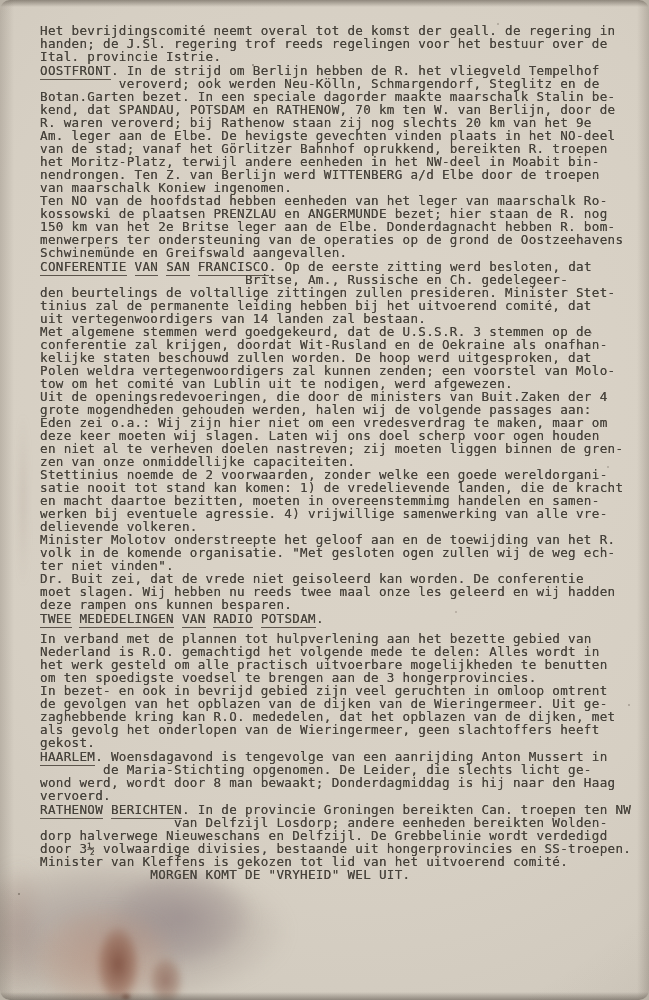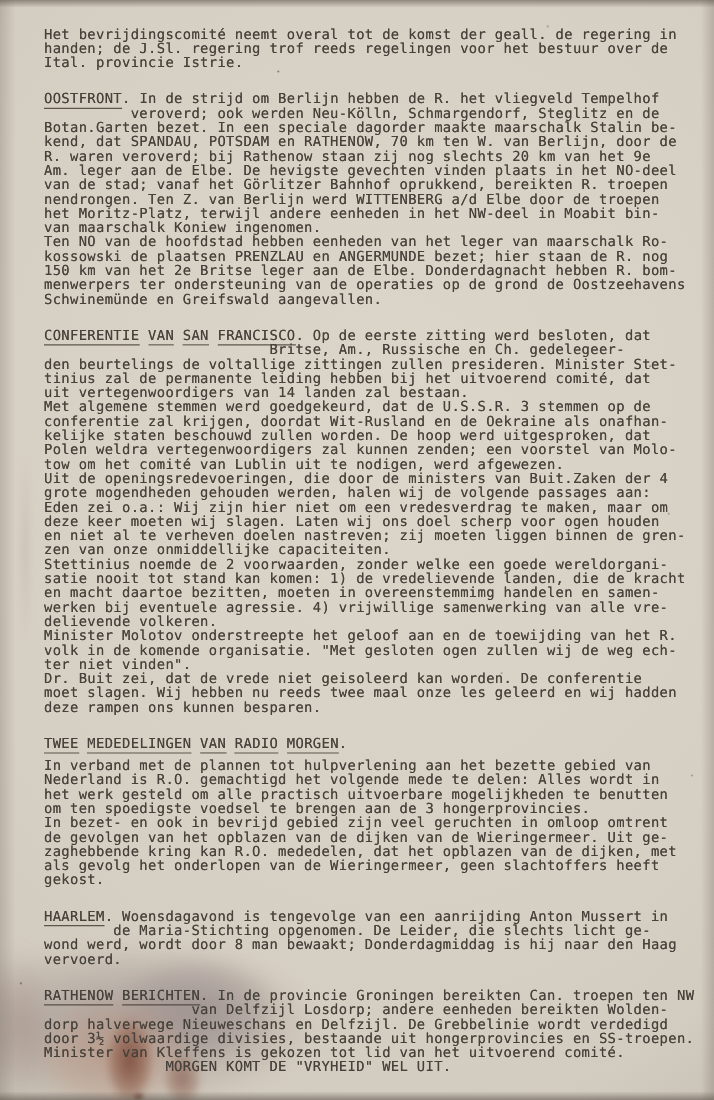--- a/index.html
+++ b/index.html
@@ -6,20 +6,21 @@
   html, body { margin: 0; padding: 0; }
   body {
     width: 649px; height: 1000px; overflow: hidden;
     background: #b9b2a6;
     font-family: "DejaVu Sans Mono", "Liberation Mono", monospace;
   }
   .page {
     position: relative; width: 649px; height: 1000px; overflow: hidden;
     background: radial-gradient(135% 105% at 55% 40%,
       #dcd5c9 0%, #d6cfc3 45%, #cfc8bc 70%, #c1baae 88%, #a9a295 100%);
+    border-radius: 10px;
   }
   .edge { position: absolute; pointer-events: none; }
   .edge-top { left:0; top:0; width:100%; height:7px;
     background: linear-gradient(180deg, rgba(72,64,54,.5), rgba(72,64,54,0)); }
   .edge-bottom { left:0; bottom:0; width:100%; height:8px;
     background: linear-gradient(0deg, rgba(60,52,45,.45), rgba(60,52,45,0)); }
   .edge-left { left:0; top:0; width:14px; height:100%;
     background: linear-gradient(90deg, rgba(90,80,70,.22), rgba(90,80,70,0)); }
   .edge-right { right:0; top:0; width:12px; height:100%;
     background: linear-gradient(270deg, rgba(90,80,70,.25), rgba(90,80,70,0)); }
@@ -69,21 +70,21 @@
       rgba(0,0,0,0) 62%, rgba(80,70,58,.14) 88%, rgba(70,60,50,.26) 100%); }
 
   
   .doc {
     position: relative; z-index: 2;
     padding: 24px 12px 0 40px;
     color: #46423b;
     font-size: 12.6px; line-height: 13px; letter-spacing: 0.3px;
     text-shadow: 0 0 0.6px rgba(66,60,52,.75);
   }
-  .sec + .sec { margin-top: 20px; }
+  .sec + .sec { margin-top: 1px; }
   .line { white-space: pre; }
   .gap { height: 7px; }
   .hw { border-bottom: 1.3px solid rgba(70,64,55,.85); padding-bottom: 0.5px; }
 </style>
 </head>
 <body>
 
 <div class="page">
   <div class="stain stain-edge"></div>
   <div class="stain stain-gray"></div>
@@ -102,22 +103,22 @@
         <div class="line">Ital. provincie Istrie.</div>
       </section>
       <section class="sec">
         <div class="line"><span class="hw">OOSTFRONT</span>. In de strijd om Berlijn hebben de R. het vliegveld Tempelhof</div>
         <div class="line">          veroverd; ook werden Neu-Kölln, Schmargendorf, Steglitz en de</div>
         <div class="line">Botan.Garten bezet. In een speciale dagorder maakte maarschalk Stalin be-</div>
         <div class="line">kend, dat SPANDAU, POTSDAM en RATHENOW, 70 km ten W. van Berlijn, door de</div>
         <div class="line">R. waren veroverd; bij Rathenow staan zij nog slechts 20 km van het 9e</div>
         <div class="line">Am. leger aan de Elbe. De hevigste gevechten vinden plaats in het NO-deel</div>
         <div class="line">van de stad; vanaf het Görlitzer Bahnhof oprukkend, bereikten R. troepen</div>
+        <div class="line">het Moritz-Platz, terwijl andere eenheden in het NW-deel in Moabit bin-</div>
         <div class="line">nendrongen. Ten Z. van Berlijn werd WITTENBERG a/d Elbe door de troepen</div>
-        <div class="line">het Moritz-Platz, terwijl andere eenheden in het NW-deel in Moabit bin-</div>
         <div class="line">van maarschalk Koniew ingenomen.</div>
         <div class="line">Ten NO van de hoofdstad hebben eenheden van het leger van maarschalk Ro-</div>
         <div class="line">kossowski de plaatsen PRENZLAU en ANGERMUNDE bezet; hier staan de R. nog</div>
         <div class="line">150 km van het 2e Britse leger aan de Elbe. Donderdagnacht hebben R. bom-</div>
         <div class="line">menwerpers ter ondersteuning van de operaties op de grond de Oostzeehavens</div>
         <div class="line">Schwinemünde en Greifswald aangevallen.</div>
       </section>
       <section class="sec">
         <div class="line"><span class="hw">CONFERENTIE</span> <span class="hw">VAN</span> <span class="hw">SAN</span> <span class="hw">FRANCISCO</span>. Op de eerste zitting werd besloten, dat</div>
         <div class="line">                          Britse, Am., Russische en Ch. gedelegeer-</div>
@@ -141,21 +142,21 @@
         <div class="line">werken bij eventuele agressie. 4) vrijwillige samenwerking van alle vre-</div>
         <div class="line">delievende volkeren.</div>
         <div class="line">Minister Molotov onderstreepte het geloof aan en de toewijding van het R.</div>
         <div class="line">volk in de komende organisatie. "Met gesloten ogen zullen wij de weg ech-</div>
         <div class="line">ter niet vinden".</div>
         <div class="line">Dr. Buit zei, dat de vrede niet geisoleerd kan worden. De conferentie</div>
         <div class="line">moet slagen. Wij hebben nu reeds twee maal onze les geleerd en wij hadden</div>
         <div class="line">deze rampen ons kunnen besparen.</div>
       </section>
       <section class="sec">
-        <div class="line"><span class="hw">TWEE</span> <span class="hw">MEDEDELINGEN</span> <span class="hw">VAN</span> <span class="hw">RADIO</span> <span class="hw">MORGEN</span>.</div>
+        <div class="line"><span class="hw">TWEE</span> <span class="hw">MEDEDELINGEN</span> <span class="hw">VAN</span> <span class="hw">RADIO</span> <span class="hw">POTSDAM</span>.</div>
         <div class="gap"></div>
         <div class="line">In verband met de plannen tot hulpverlening aan het bezette gebied van</div>
         <div class="line">Nederland is R.O. gemachtigd het volgende mede te delen: Alles wordt in</div>
         <div class="line">het werk gesteld om alle practisch uitvoerbare mogelijkheden te benutten</div>
         <div class="line">om ten spoedigste voedsel te brengen aan de 3 hongerprovincies.</div>
         <div class="line">In bezet- en ook in bevrijd gebied zijn veel geruchten in omloop omtrent</div>
         <div class="line">de gevolgen van het opblazen van de dijken van de Wieringermeer. Uit ge-</div>
         <div class="line">zaghebbende kring kan R.O. mededelen, dat het opblazen van de dijken, met</div>
         <div class="line">als gevolg het onderlopen van de Wieringermeer, geen slachtoffers heeft</div>
         <div class="line">gekost.</div>

